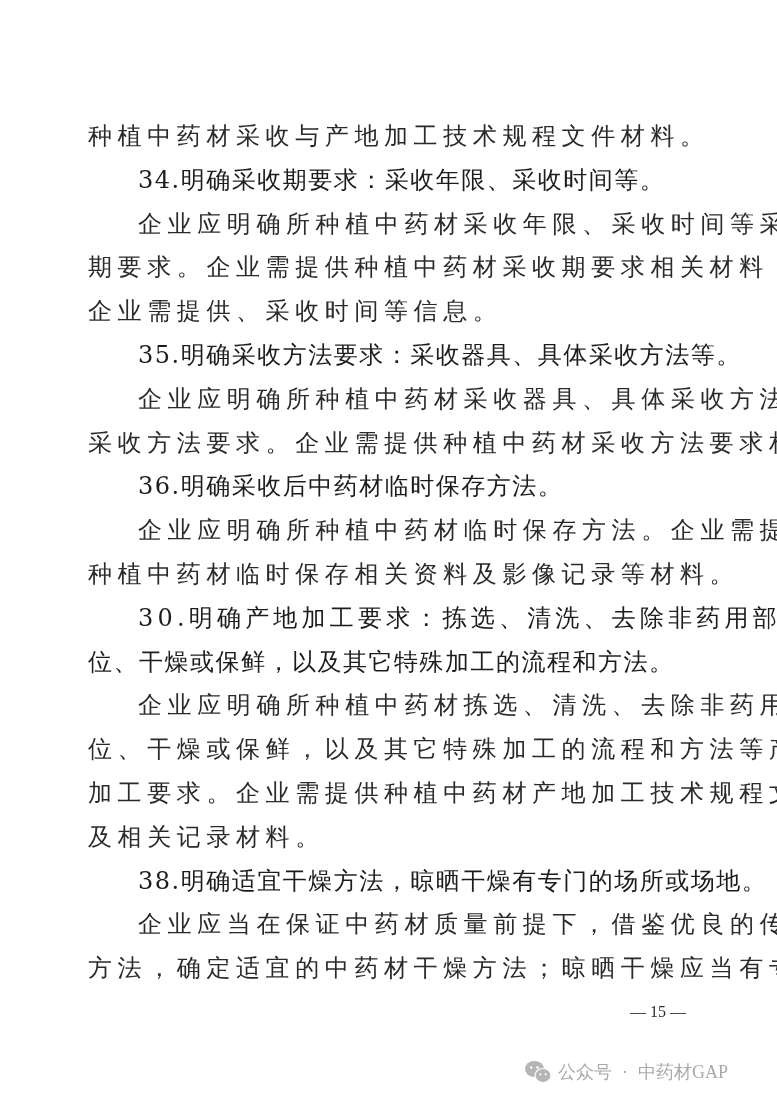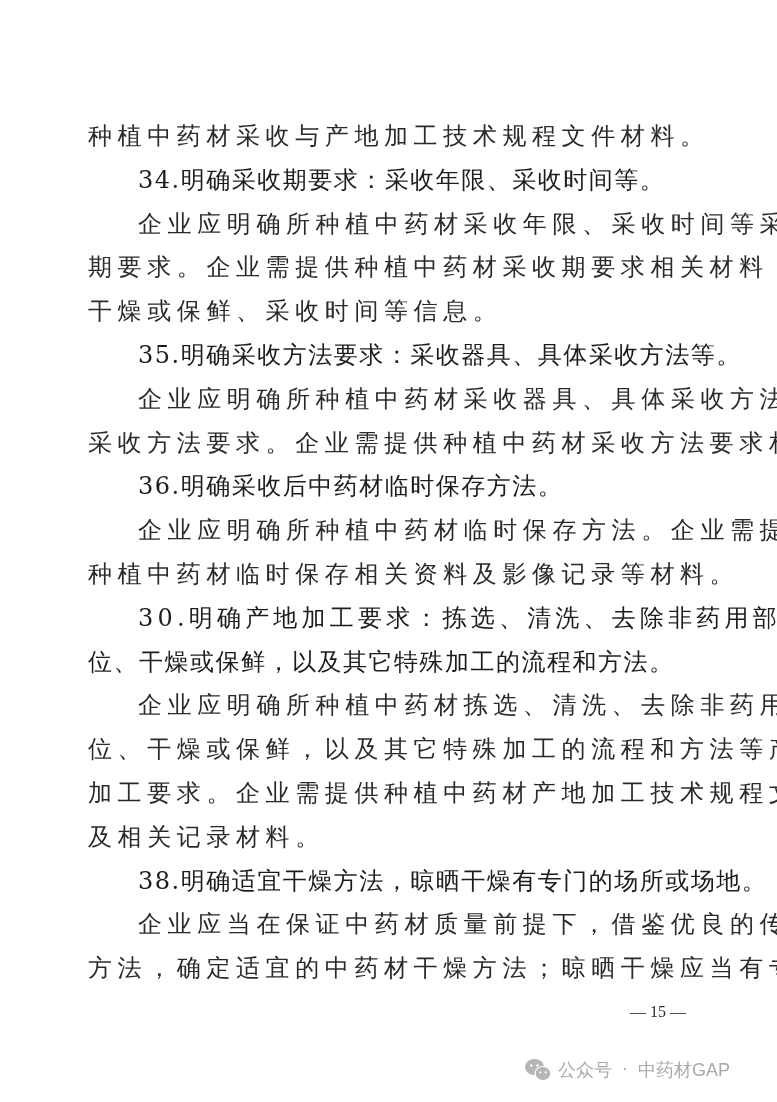--- a/index.html
+++ b/index.html
@@ -52,24 +52,24 @@
       color: #2a2a2a;
       line-height: 28px;
       white-space: nowrap;
     }
     .footer {
       position: absolute;
       top: 1058px;
       left: 524px;
       height: 28px;
       display: flex;
-      align-items: flex-start;
+      align-items: center;
       gap: 6px;
       color: #a9a9a9;
-      font-family: Liberation Sans, sans-serif;
+      font-family: Liberation Serif, serif;
       font-size: 18px;
       white-space: nowrap;
     }
     .footer .wechat-icon {
       width: 28px;
       height: 24px;
       position: relative;
       display: inline-block;
     }
     .footer .wechat-icon svg {
@@ -81,21 +81,21 @@
     }
   </style>
 </head>
 <body>
 
 <div class="page">
   <div class="line">种植中药材采收与产地加工技术规程文件材料。</div>
   <div class="line heading indent">34.明确采收期要求：采收年限、采收时间等。</div>
   <div class="line indent">企业应明确所种植中药材采收年限、采收时间等采收</div>
   <div class="line">期要求。企业需提供种植中药材采收期要求相关材料，如</div>
-  <div class="line">干燥或保鲜、采收时间等信息。</div>
+  <div class="line">企业需提供、采收时间等信息。</div>
   <div class="line heading indent">35.明确采收方法要求：采收器具、具体采收方法等。</div>
   <div class="line indent">企业应明确所种植中药材采收器具、具体采收方法等</div>
   <div class="line">采收方法要求。企业需提供种植中药材采收方法要求相关</div>
   <div class="line heading indent">36.明确采收后中药材临时保存方法。</div>
   <div class="line indent">企业应明确所种植中药材临时保存方法。企业需提供</div>
   <div class="line">种植中药材临时保存相关资料及影像记录等材料。</div>
   <div class="line heading wide indent">30.明确产地加工要求：拣选、清洗、去除非药用部</div>
   <div class="line heading">位、干燥或保鲜，以及其它特殊加工的流程和方法。</div>
   <div class="line indent">企业应明确所种植中药材拣选、清洗、去除非药用部</div>
   <div class="line">位、干燥或保鲜，以及其它特殊加工的流程和方法等产地</div>

